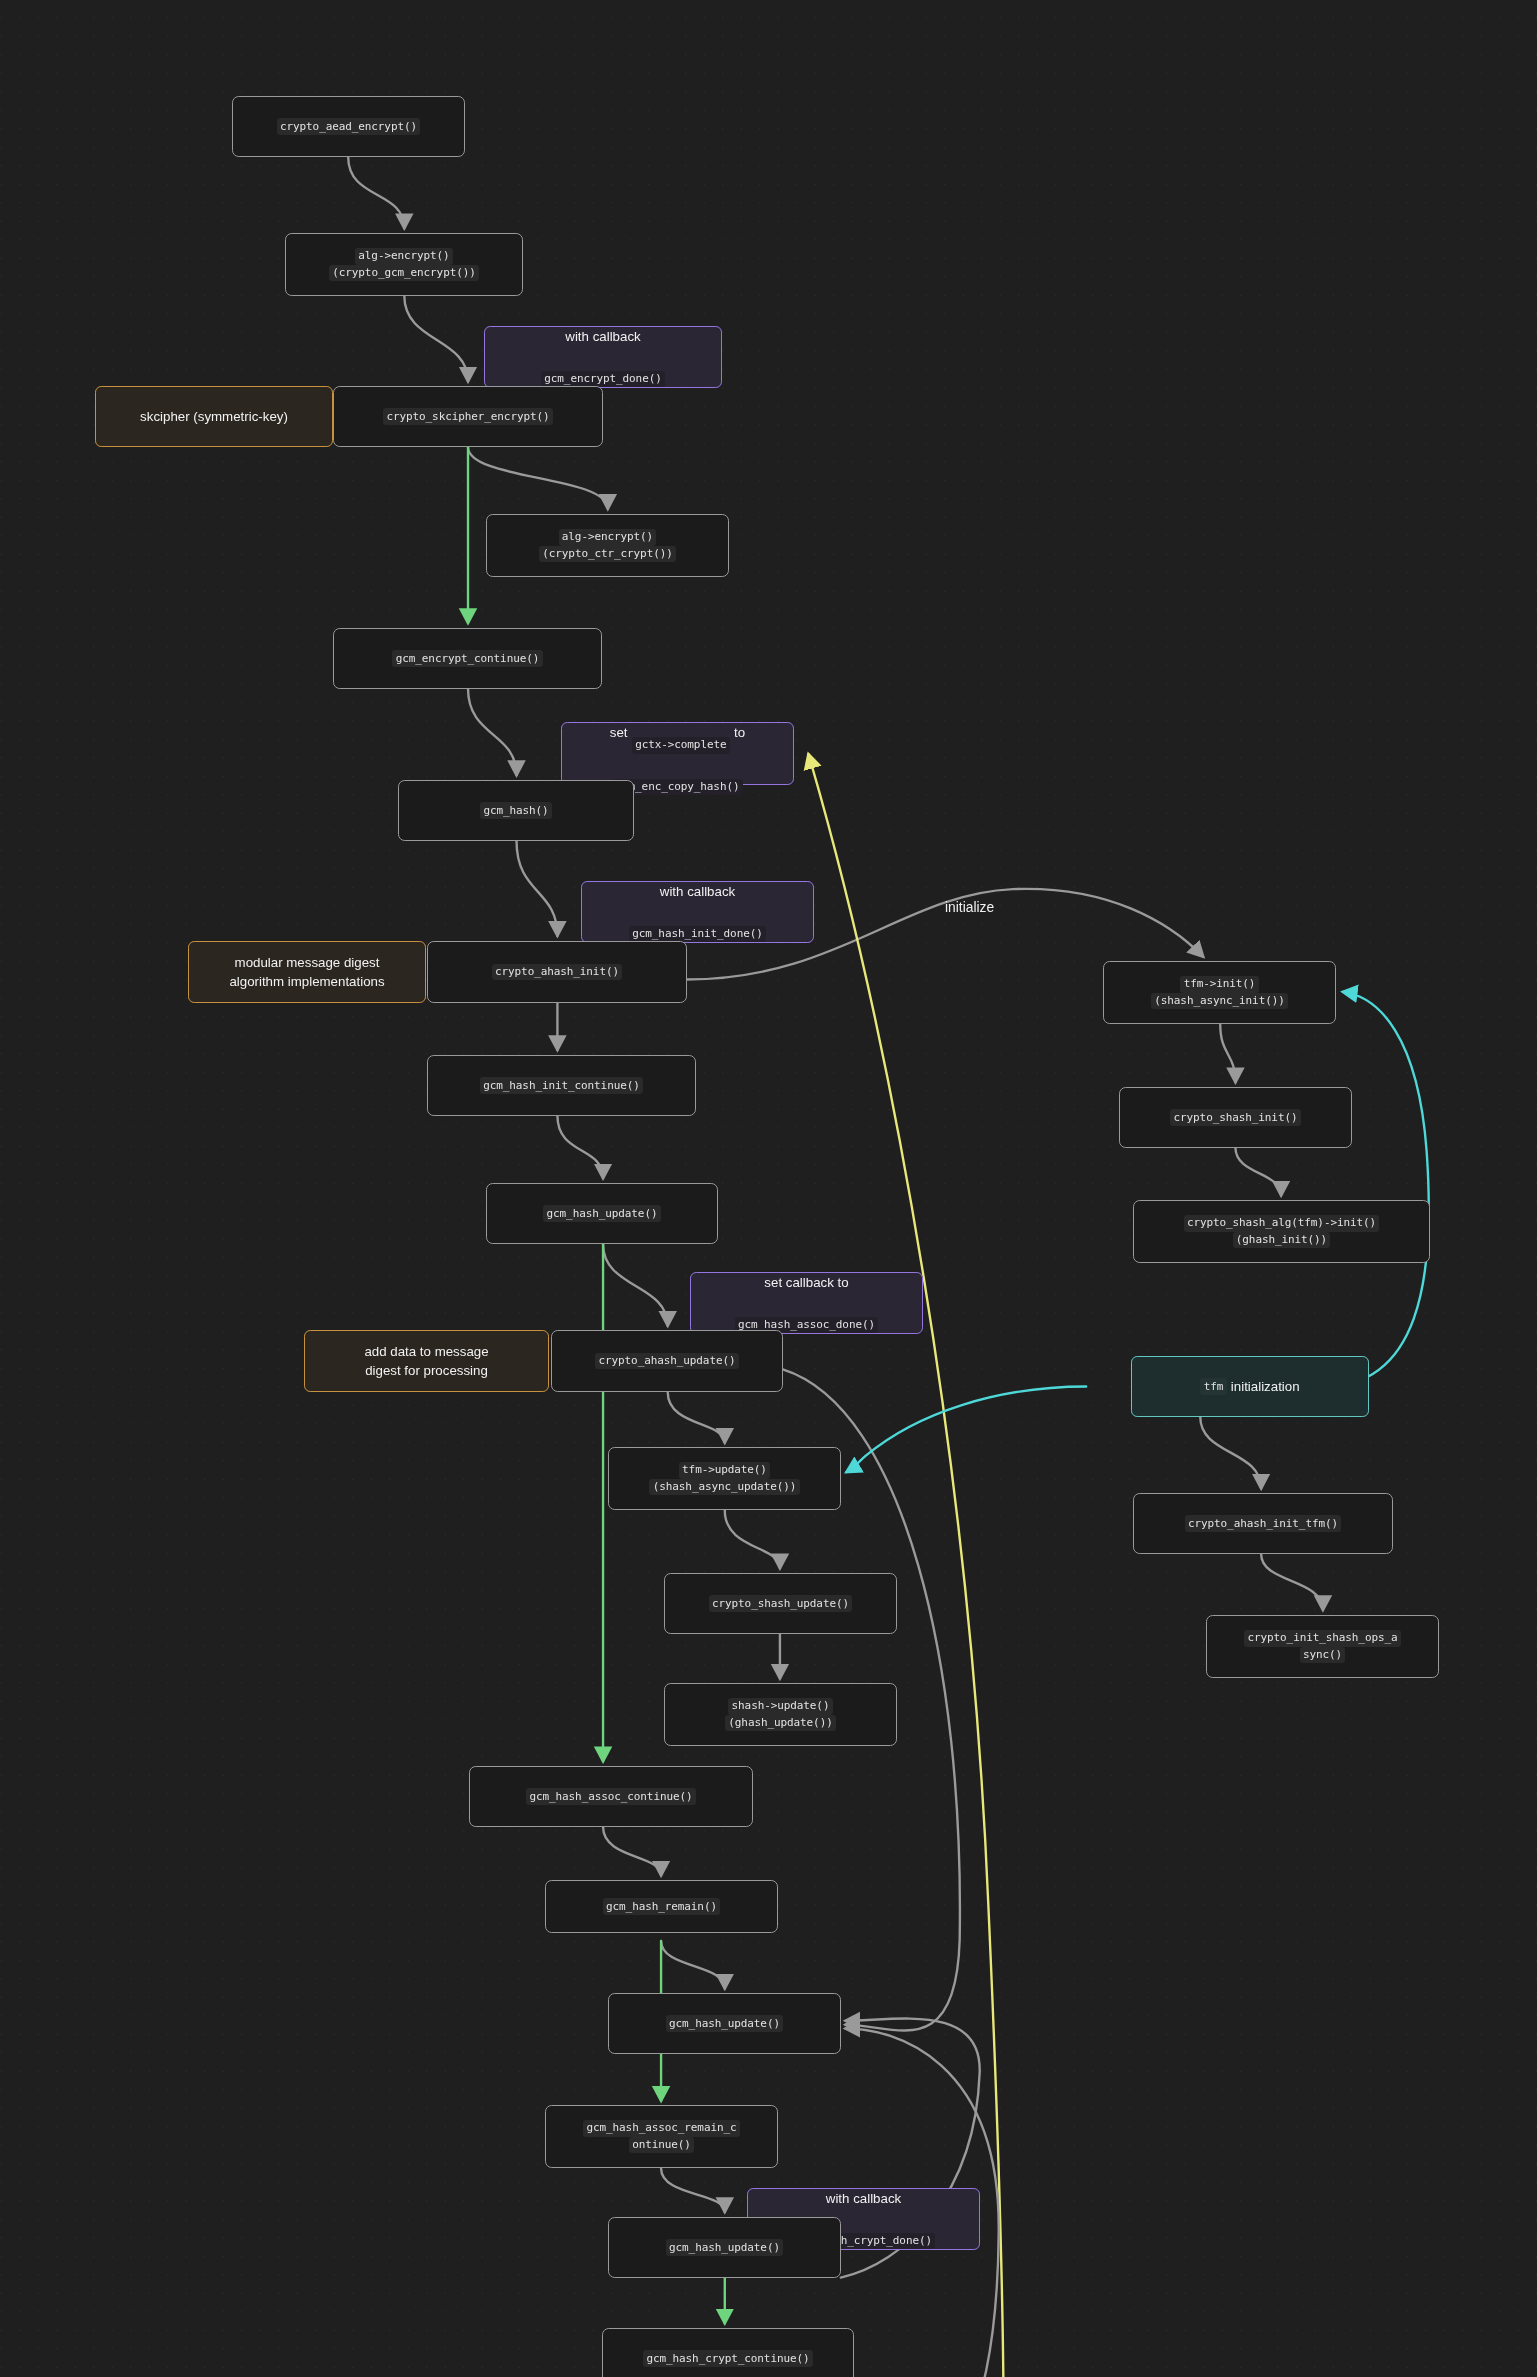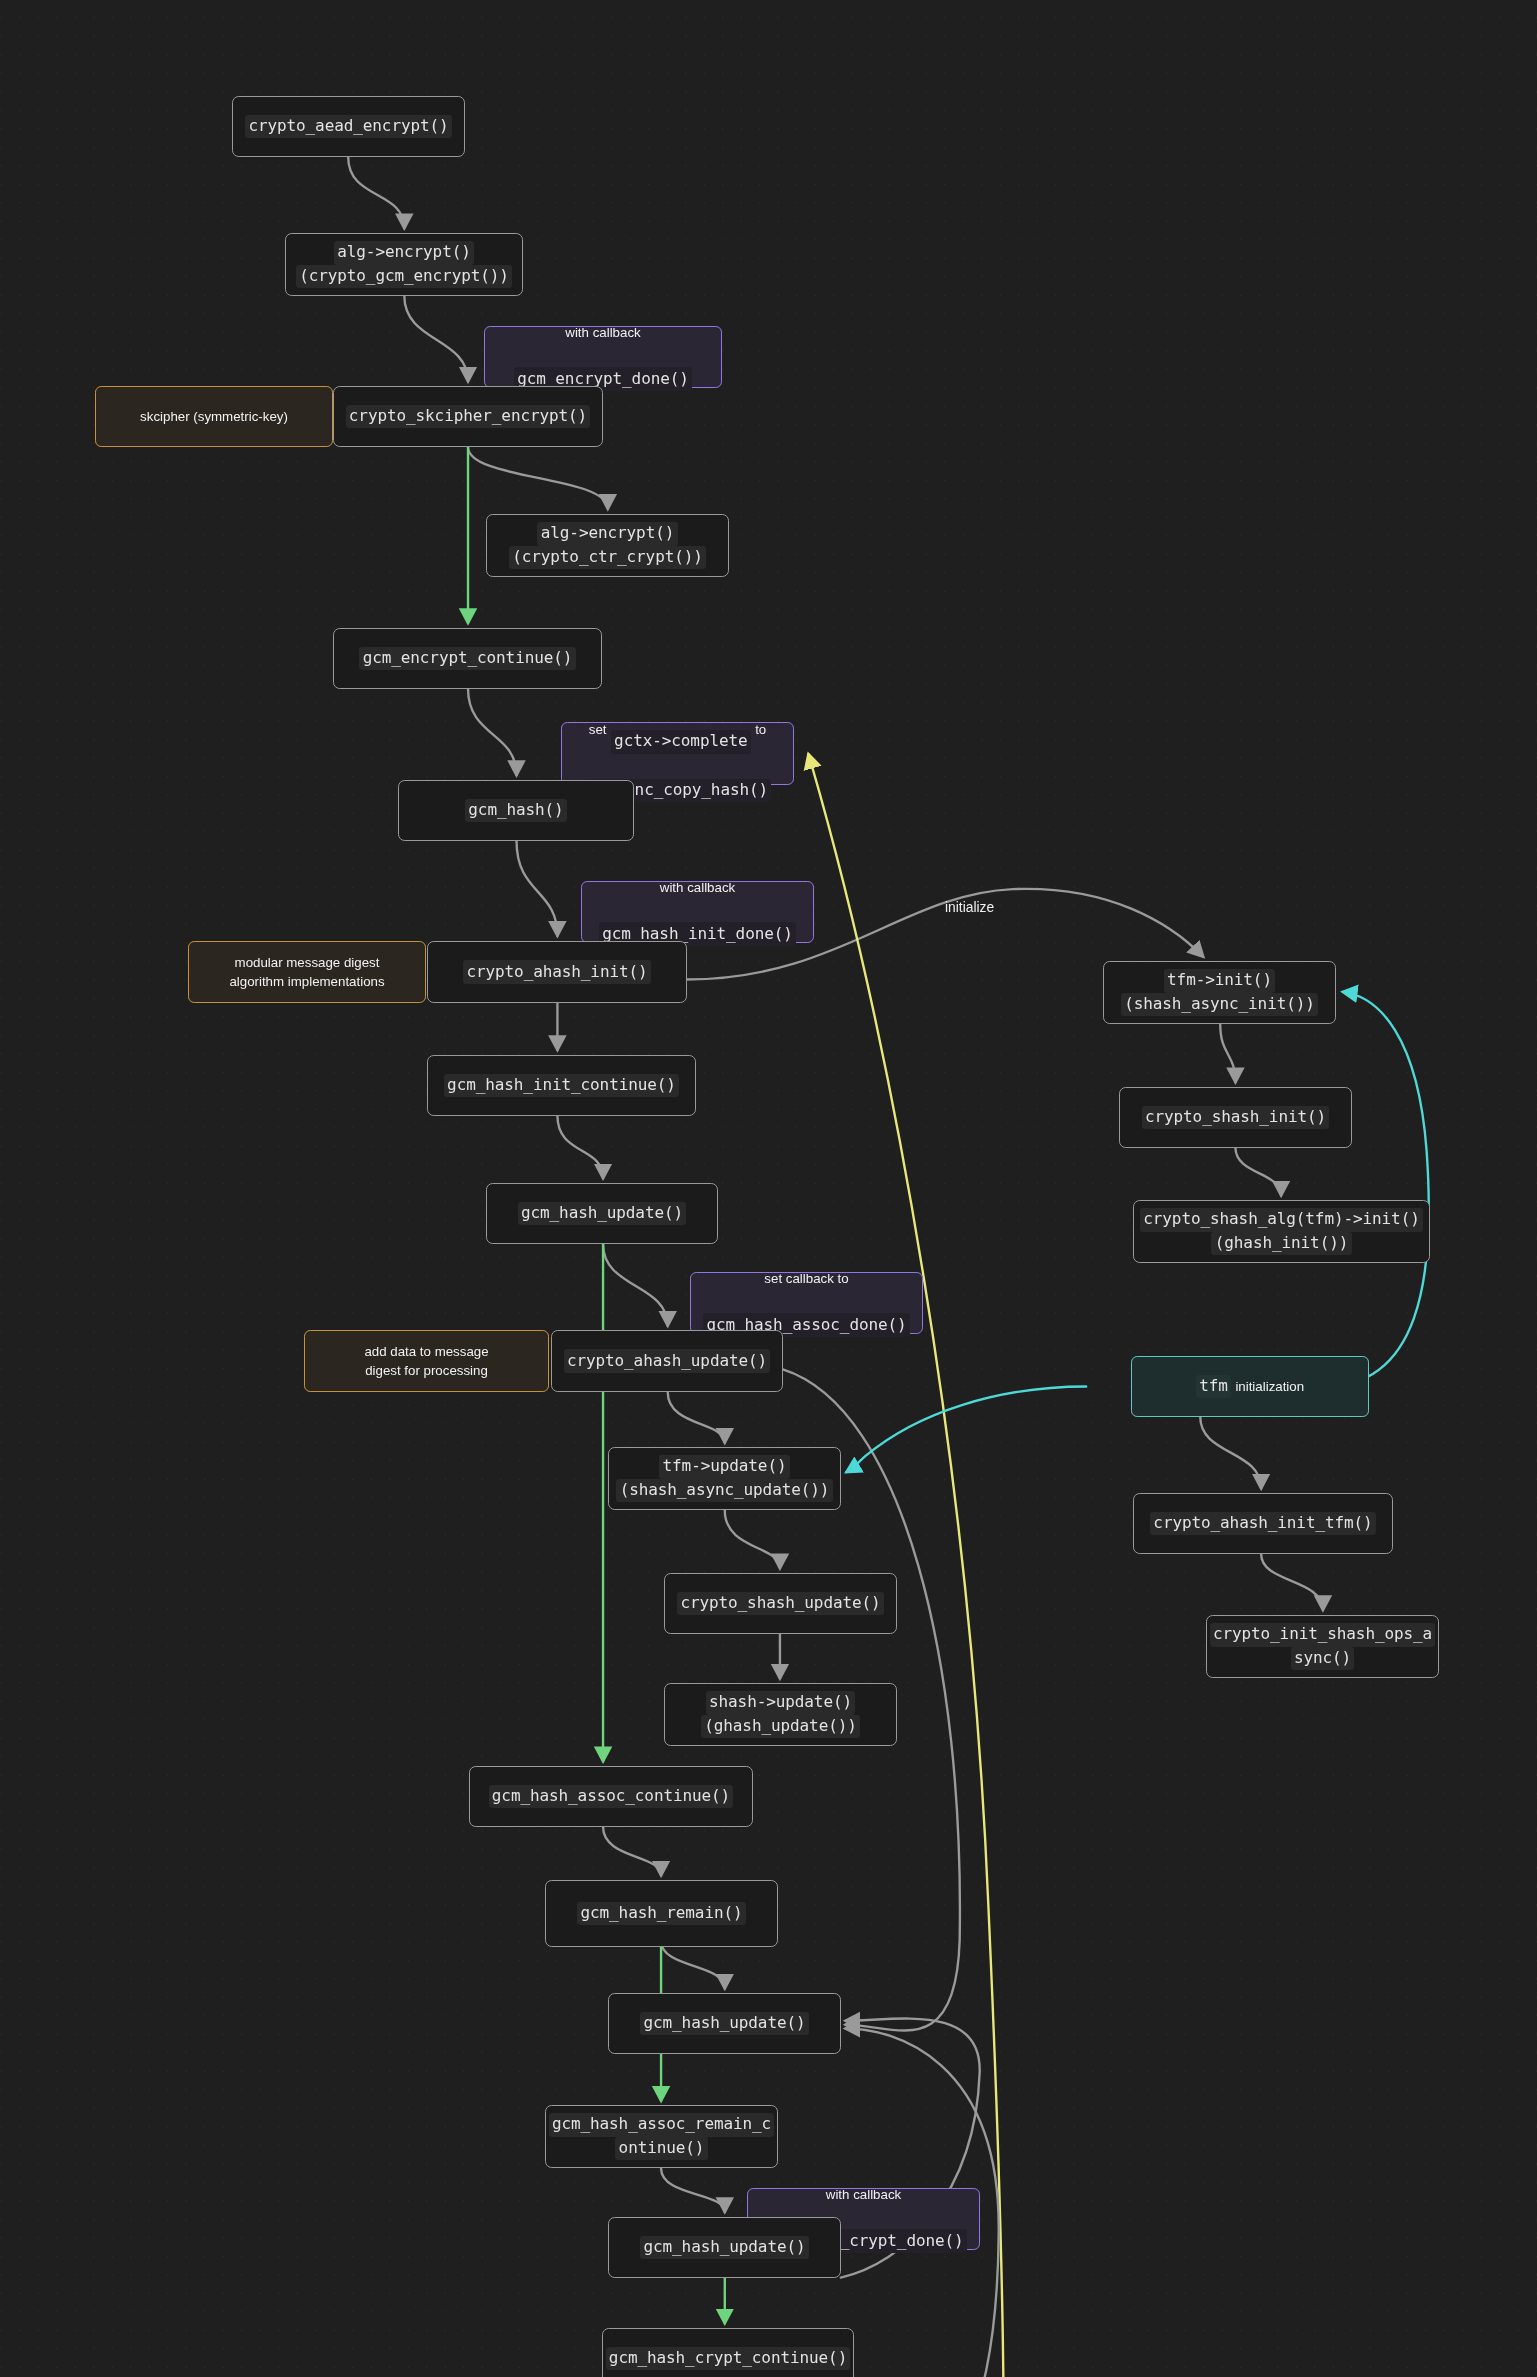--- a/index.html
+++ b/index.html
@@ -24,21 +24,21 @@
     display:flex;
     flex-direction:column;
     align-items:center;
     justify-content:center;
     color:#e9e9e9;
     text-align:center;
     padding:2.9px 4.8px;
   }
   .node .mono{
     font-family:"DejaVu Sans Mono","Liberation Mono",monospace;
-    font-size:16px;
+    font-size:11px;
     line-height:1.42;
     letter-spacing:-0.1px;
     background:#2a2a2a;
     border-radius:3.3px;
     padding:0.5px 3.3px;
     white-space:pre;
     color:#e3e3e3;
   }
   .node .plain{
     font-family:"Liberation Sans", sans-serif;
@@ -201,21 +201,21 @@
       <div class="node" style="left: 664px; top: 1573px; width: 233px; height: 61px;">
         <span class="mono">crypto_shash_update()</span>
       </div>
       <div class="node" style="left: 664px; top: 1683px; width: 233px; height: 63px;">
         <span class="mono">shash-&gt;update()</span>
         <span class="mono">(ghash_update())</span>
       </div>
       <div class="node" style="left: 469px; top: 1766px; width: 284px; height: 61px;">
         <span class="mono">gcm_hash_assoc_continue()</span>
       </div>
-      <div class="node" style="left: 545px; top: 1880px; width: 233px; height: 67px;">
+      <div class="node" style="left: 545px; top: 1880px; width: 233px; height: 53px;">
         <span class="mono">gcm_hash_remain()</span>
       </div>
       <div class="node" style="left: 608px; top: 1993px; width: 233px; height: 61px;">
         <span class="mono">gcm_hash_update()</span>
       </div>
       <div class="node" style="left: 545px; top: 2105px; width: 233px; height: 63px;">
         <span class="mono">gcm_hash_assoc_remain_c</span>
         <span class="mono">ontinue()</span>
       </div>
       <div class="node callback" style="left: 747px; top: 2188px; width: 233px; height: 62px;">

